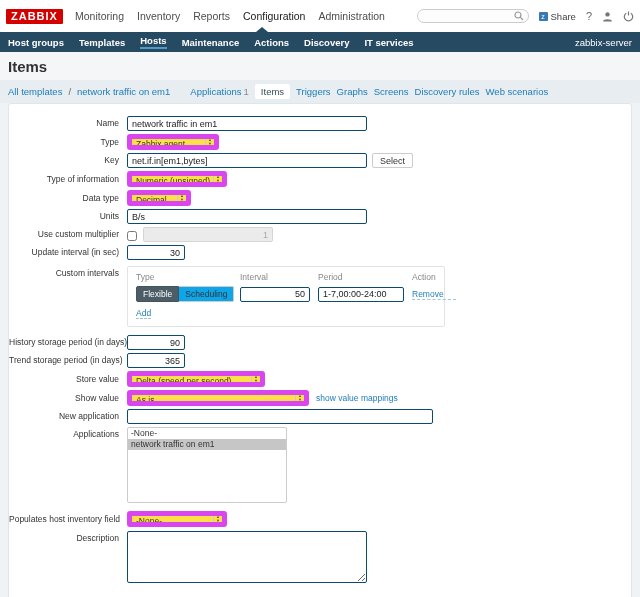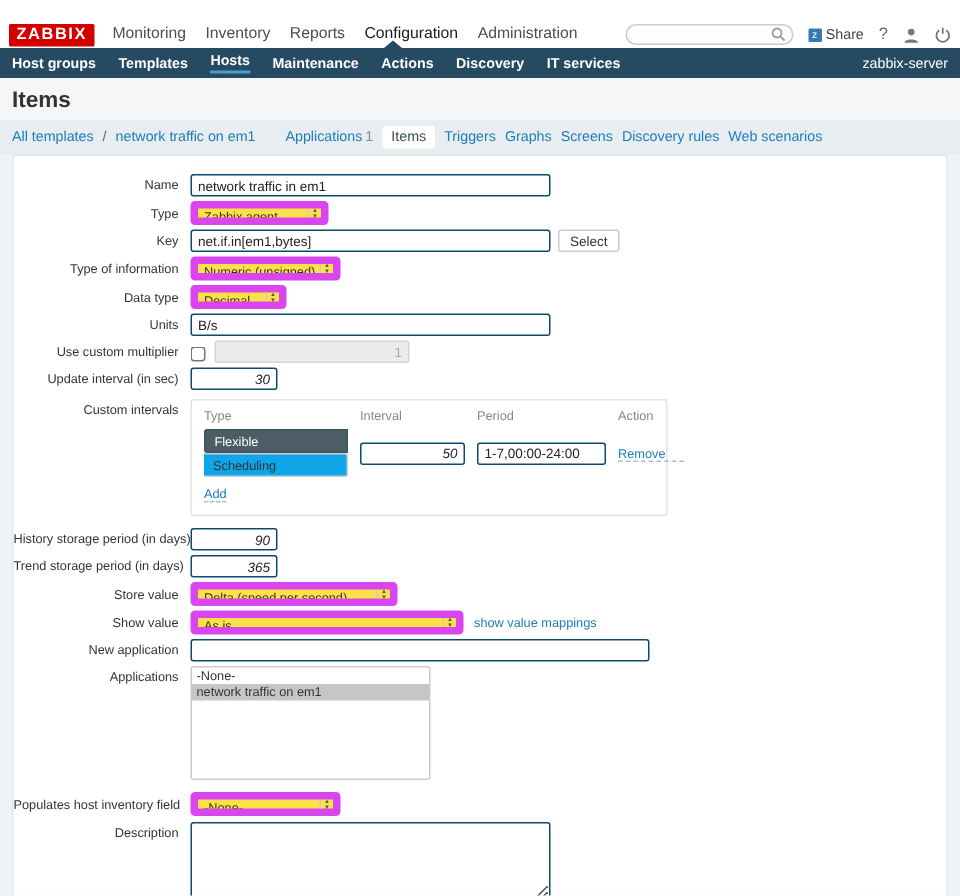--- a/index.html
+++ b/index.html
@@ -1,20 +1,20 @@
 <!DOCTYPE html>
 <html><head>
 <meta charset="utf-8">
 <style>
   * { margin:0; padding:0; box-sizing:border-box; }
   html,body { width:640px; height:597px; overflow:hidden;
     font-family:"Liberation Sans", sans-serif; background:#f0f3f5; color:#333; }
 
   
-  .topbar { height:22px; background:#ffffff; display:flex; align-items:flex-start; padding:16px 6px; }
+  .topbar { height:22px; background:#ffffff; display:flex; align-items:center; padding:16px 6px; }
   .logo { background:#d40000; color:#fff; font-weight:bold; font-size:11px;
     letter-spacing:1px; padding:2px 5px; line-height:1; border-radius:1px; }
   .mainmenu { display:flex; gap:13px; margin-left:12px; }
   .mainmenu span { font-size:10.5px; color:#4d4d4d; cursor:pointer; white-space:nowrap; }
   .mainmenu span.active { color:#1a1a1a; }
   .top-right { margin-left:auto; display:flex; align-items:center; gap:10px; }
   .searchbox { width:112px; height:14px; border:1px solid #ccc; border-radius:7px;
     background:#fdfdfd; display:flex; align-items:center; justify-content:flex-end; padding:0 4px; }
   .share { display:flex; align-items:center; gap:3px; font-size:9.5px; color:#444; }
   .share-ico { width:9px; height:9px; background:#3779b5; border-radius:1px; color:#fff;
@@ -46,21 +46,21 @@
     border-radius:3px; padding:12px 10px 10px 0; min-height:500px; }
   .row { display:flex; align-items:center; margin-bottom:3px; }
   .row.top { align-items:flex-start; }
   .lbl { width:118px; min-width:118px; text-align:right; padding-right:8px;
     font-size:8.5px; color:#333; white-space:nowrap; line-height:15px; }
   input[type=text], textarea { border:1px solid #0c4a6e; border-radius:2px; font-size:9px;
     font-family:"Liberation Sans", sans-serif; padding:1px 4px; height:15px; color:#222;
     background:#fff; outline:none; }
   textarea { height:52px; width:240px; resize:both; }
   .w240 { width:240px; }
-  .num { width:58px; text-align:right;font-style:italic; }
+  .num { width:58px; text-align:right; }
   .key-input { background:#ffffd6; width:240px; }
   .btn { font-size:9px; border:1px solid #ccc; background:#fff; color:#3c5b77;
     border-radius:2px; padding:2px 8px; cursor:pointer; font-family:"Liberation Sans", sans-serif; }
   .btn-select { margin-left:5px; padding:1px 7px; height:15px; color:#333; }
 
   .select { border:5px solid #d946ef; border-radius:3px; height:16px; background:#fde047;
     display:inline-flex; cursor:pointer; }
   .sel-text { font-size:8.5px; padding:0 4px; flex:1; white-space:nowrap; overflow:hidden; }
   .stepper { display:flex; flex-direction:column; justify-content:center; border-left:1px solid #ccc;
     padding:0 2px; height:100%; }
@@ -68,21 +68,21 @@
 
   .dis-input { background:#ebebeb; border:1px solid #d5d5d5; border-radius:2px; height:15px;
     width:130px; font-size:9px; color:#aaa; text-align:right; padding:1px 4px; margin-left:6px; line-height:13px; }
   input[type=checkbox] { width:10px; height:10px; margin-top:2px; }
 
   
   .ci-box { border:1px solid #e3e3e3; border-radius:2px; padding:5px 8px 6px; width:318px; }
   .ci-grid { display:grid; grid-template-columns:96px 70px 86px 44px; column-gap:8px;
     row-gap:4px; align-items:center; }
   .ci-head { font-size:8.5px; color:#888; }
-  .seg { display:flex;flex-direction:column; }
+  .seg { display:flex; }
   .seg-on { background:#4c5d66; border:1px solid #44545c; color:#fff; font-size:8.5px;
     padding:2px 6px; border-radius:2px 0 0 2px; cursor:pointer; }
   .seg-off { background:#0ea5e9; border:1px solid #ccc; border-left:none; color:#333;
     font-size:8.5px; padding:2px 6px; border-radius:0 2px 2px 0; cursor:pointer; }
   .ci-grid input { width:100%; }
   .dashed-link { font-size:8.5px; color:#1e7cb8; text-decoration:none;
     border-bottom:1px dashed #9cc4de; cursor:pointer; }
   .ci-add { display:inline-block; margin-top:6px; }
 
   .plain-link { font-size:8.5px; color:#1e7cb8; text-decoration:none; margin-left:7px; cursor:pointer; }

